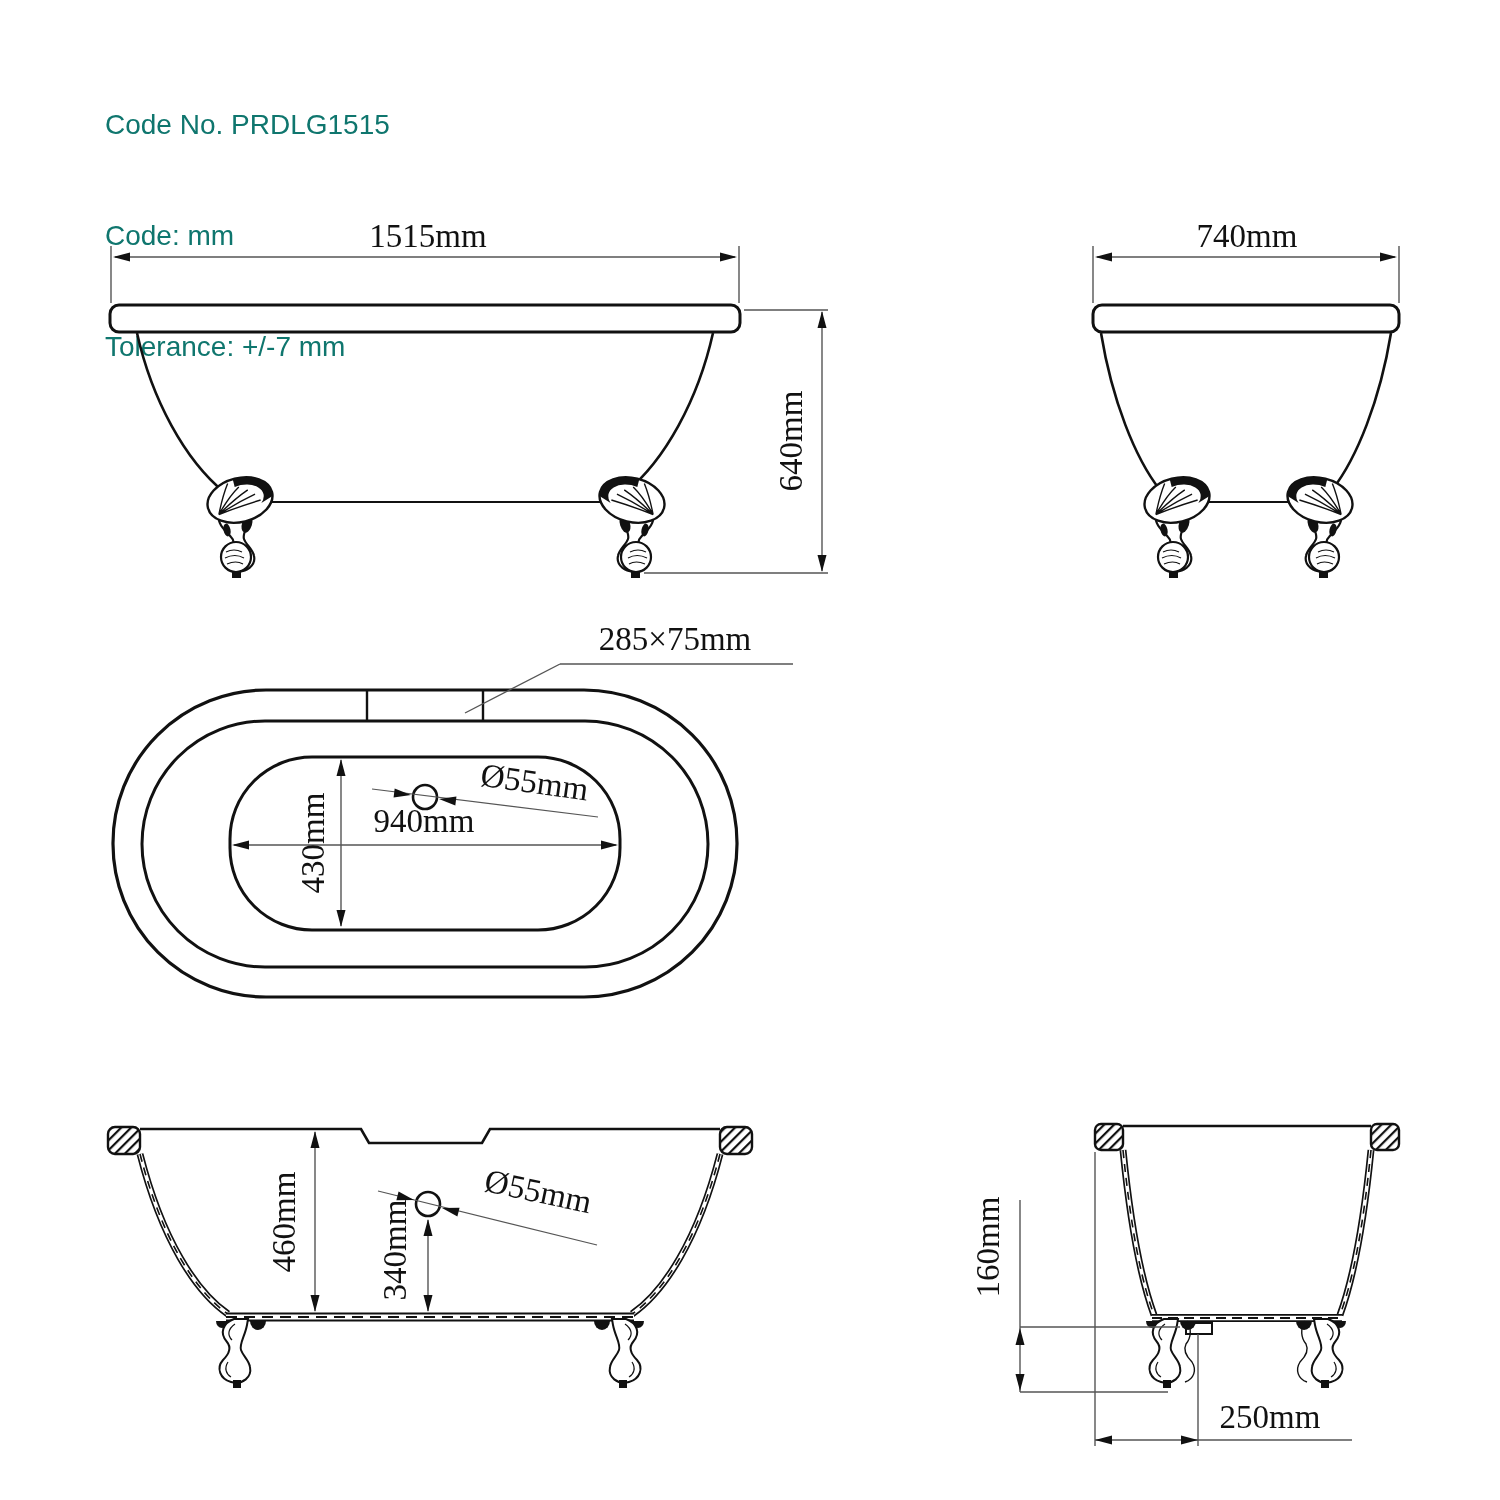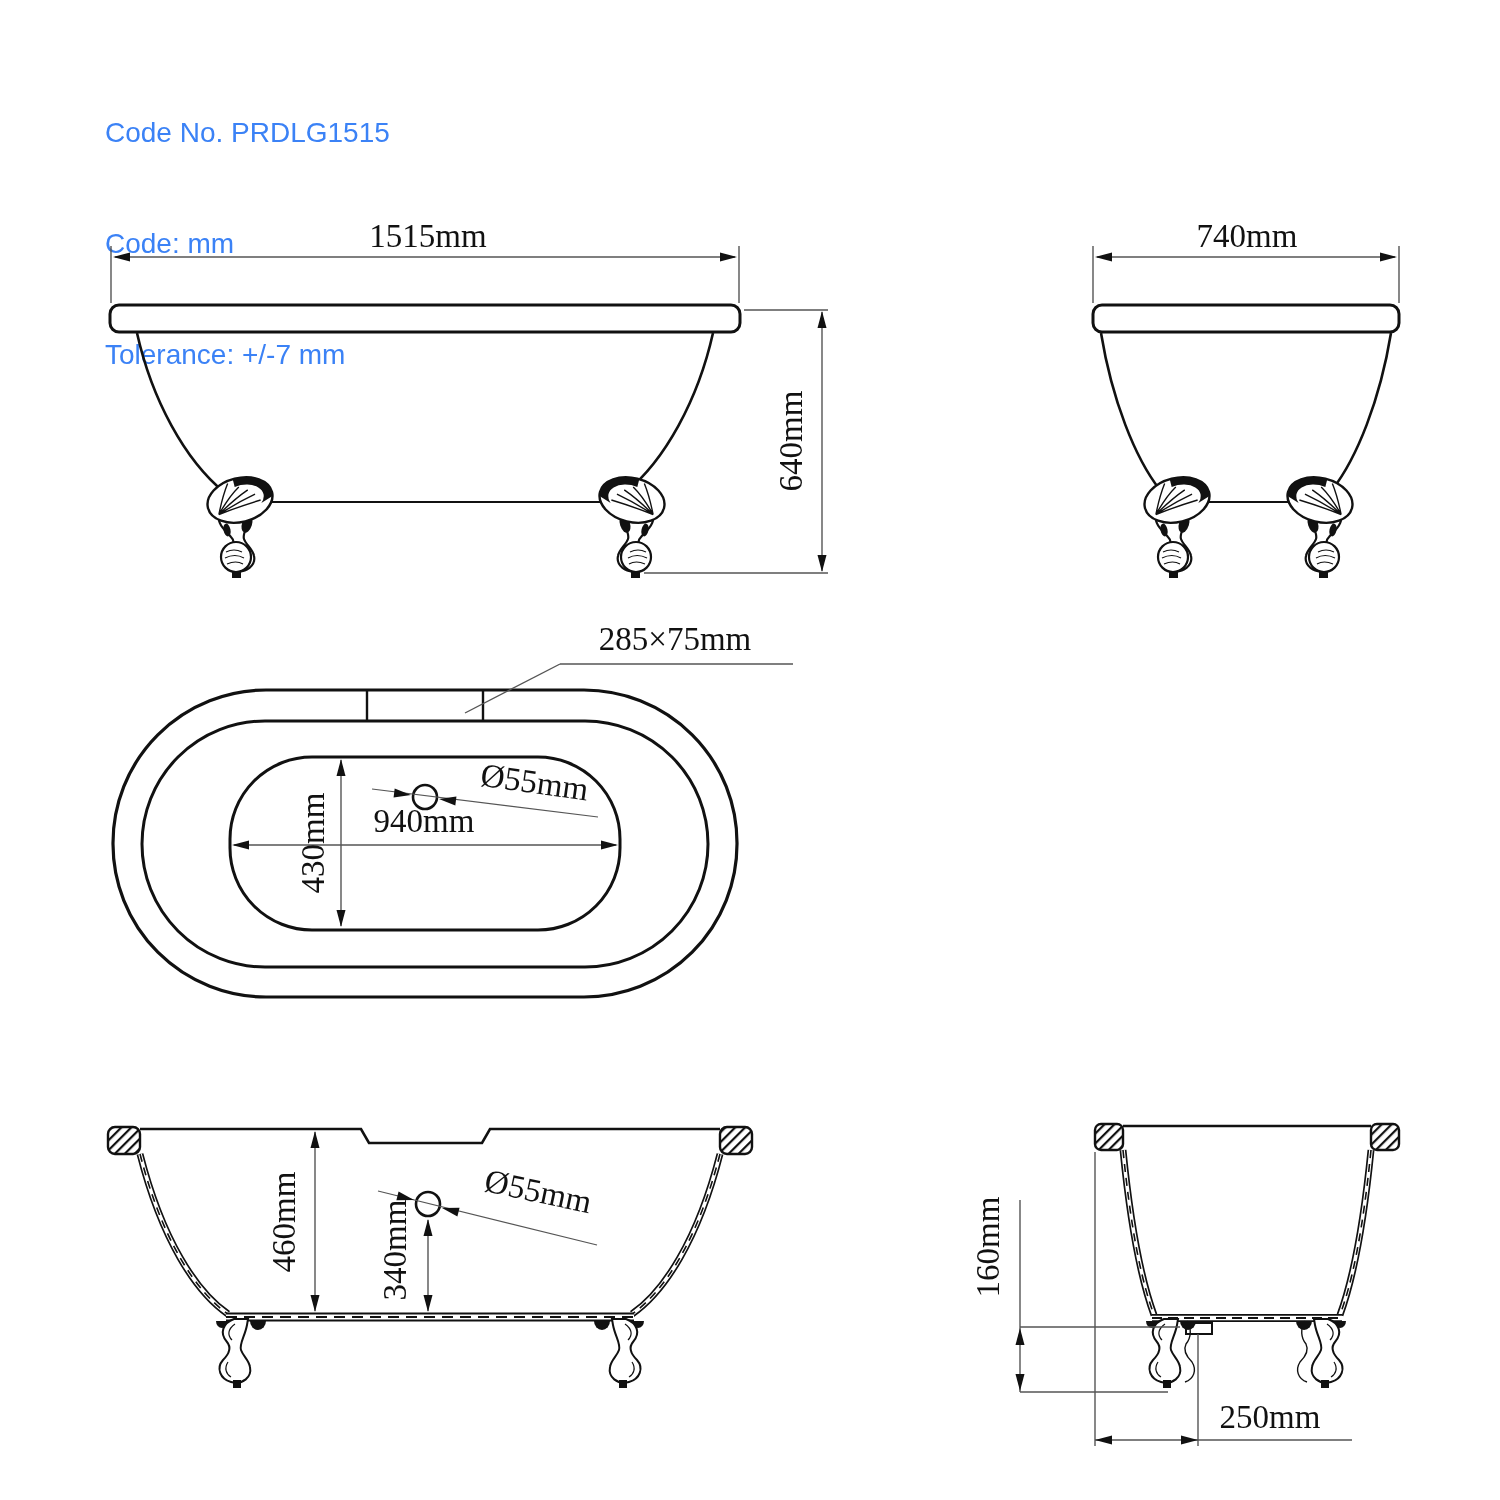--- a/index.html
+++ b/index.html
@@ -1,19 +1,19 @@
 <!DOCTYPE html>
 <html><head>
 <meta charset="utf-8">
 <style>
   html,body{margin:0;padding:0;background:#fff;}
   #canvas{position:relative;width:1500px;height:1500px;background:#fff;overflow:hidden;
           font-family:"Liberation Sans",sans-serif;color:#1a1a1a;}
-  #spec-block{position:absolute;left:105px;top:40px;font-size:28px;line-height:37px;
-              font-family:"Liberation Sans",sans-serif;color:#3b82f6;white-space:pre;}
+  #spec-block{position:absolute;left:105px;top:32px;font-size:28px;line-height:37px;
+              font-family:"Liberation Sans",sans-serif;color:#0f766e;white-space:pre;}
   #drawing{position:absolute;left:0;top:0;}
   .dimtxt{font-family:"Liberation Serif","DejaVu Serif",serif;font-size:33px;fill:#111;}
 </style>
 </head>
 <body>
 
 <div id="canvas">
 
   <div id="spec-block">
     <div>Code No. PRDLG1515</div>

